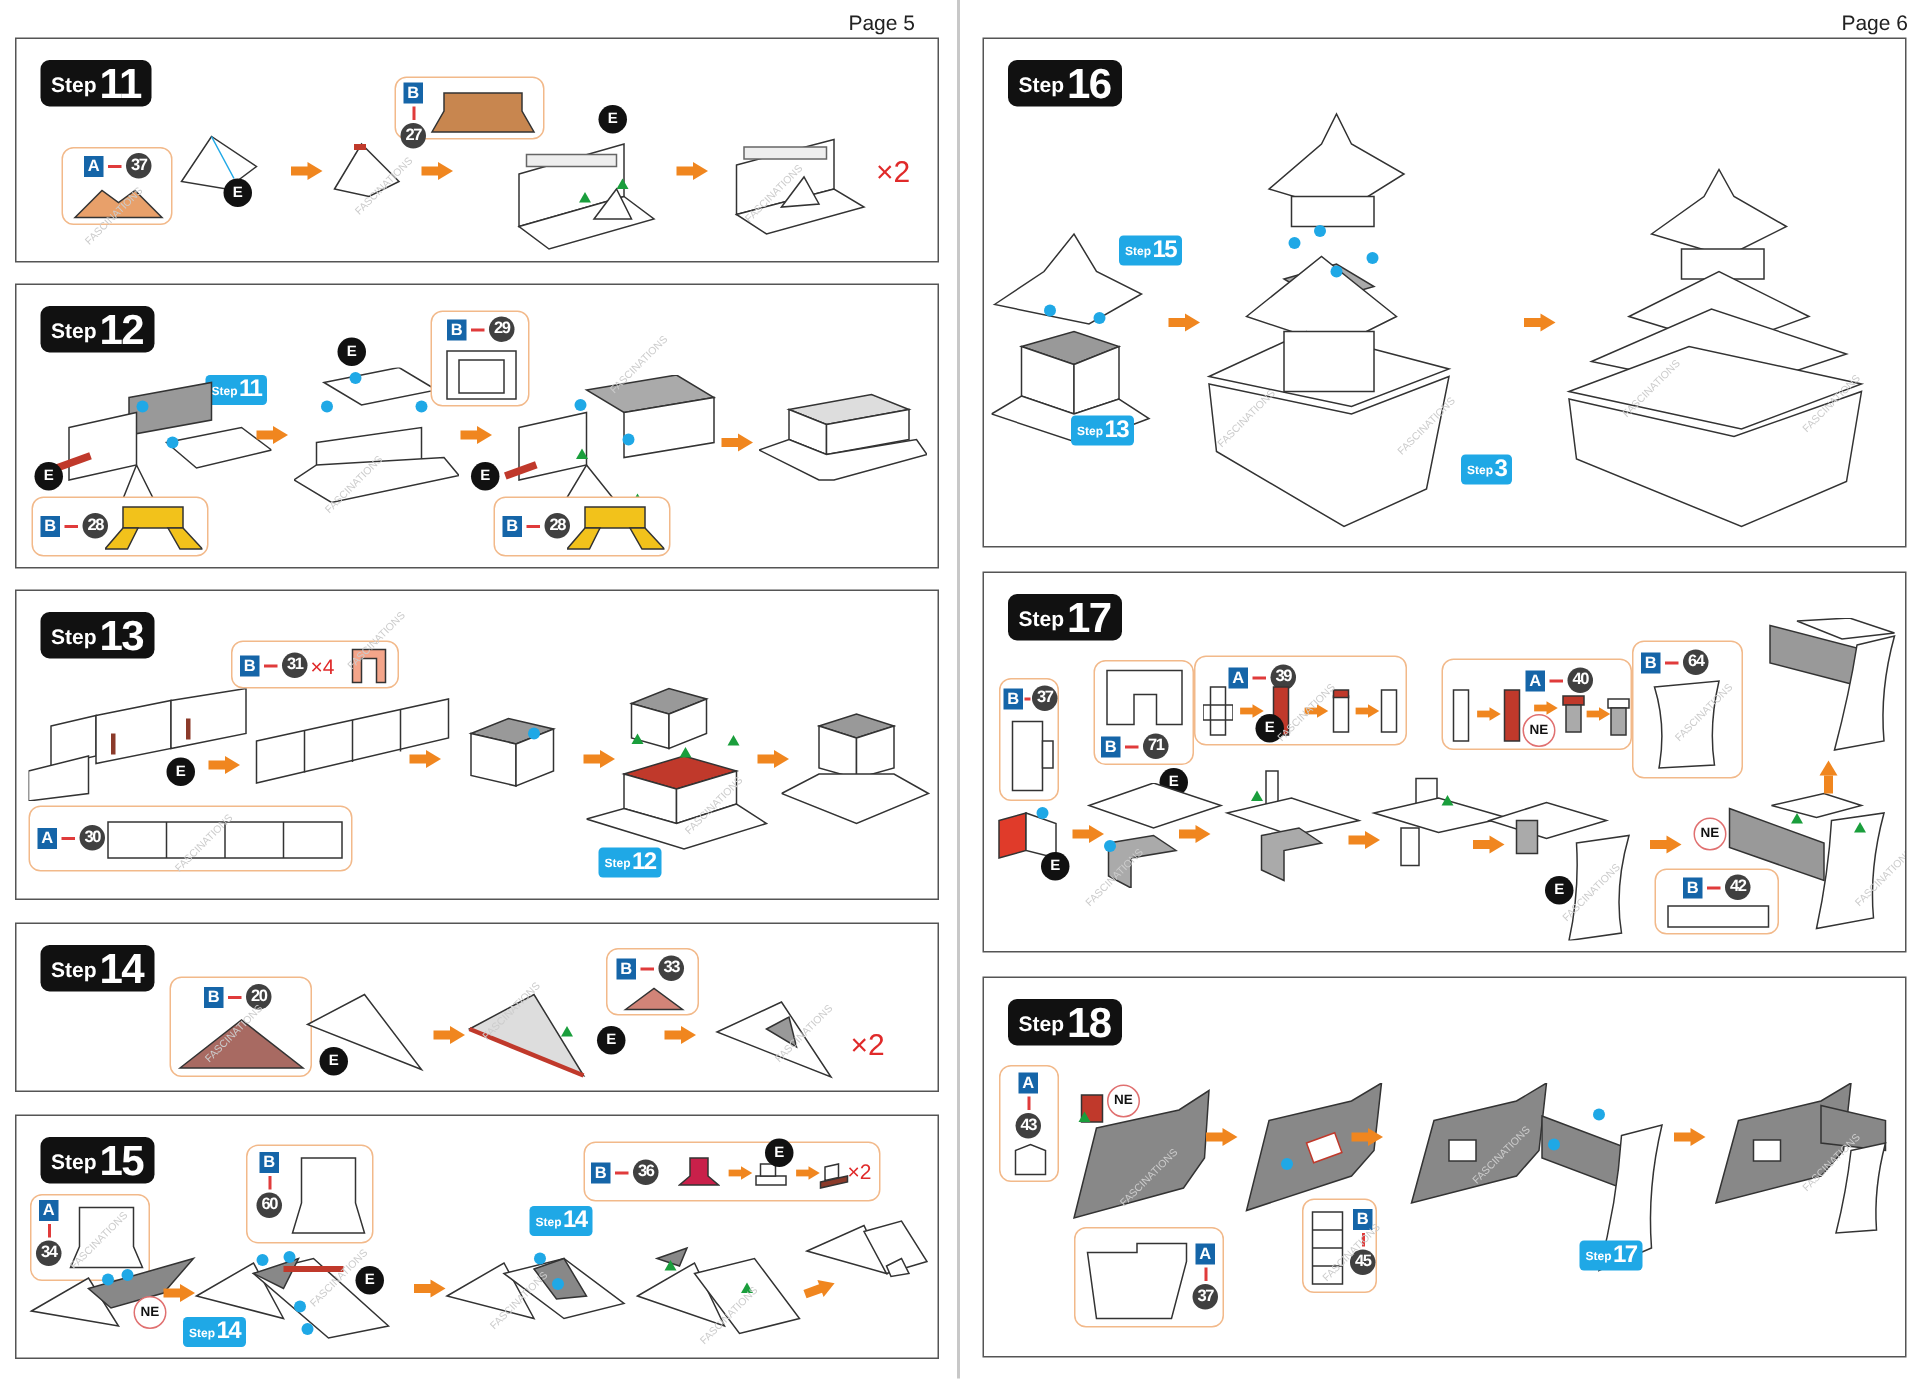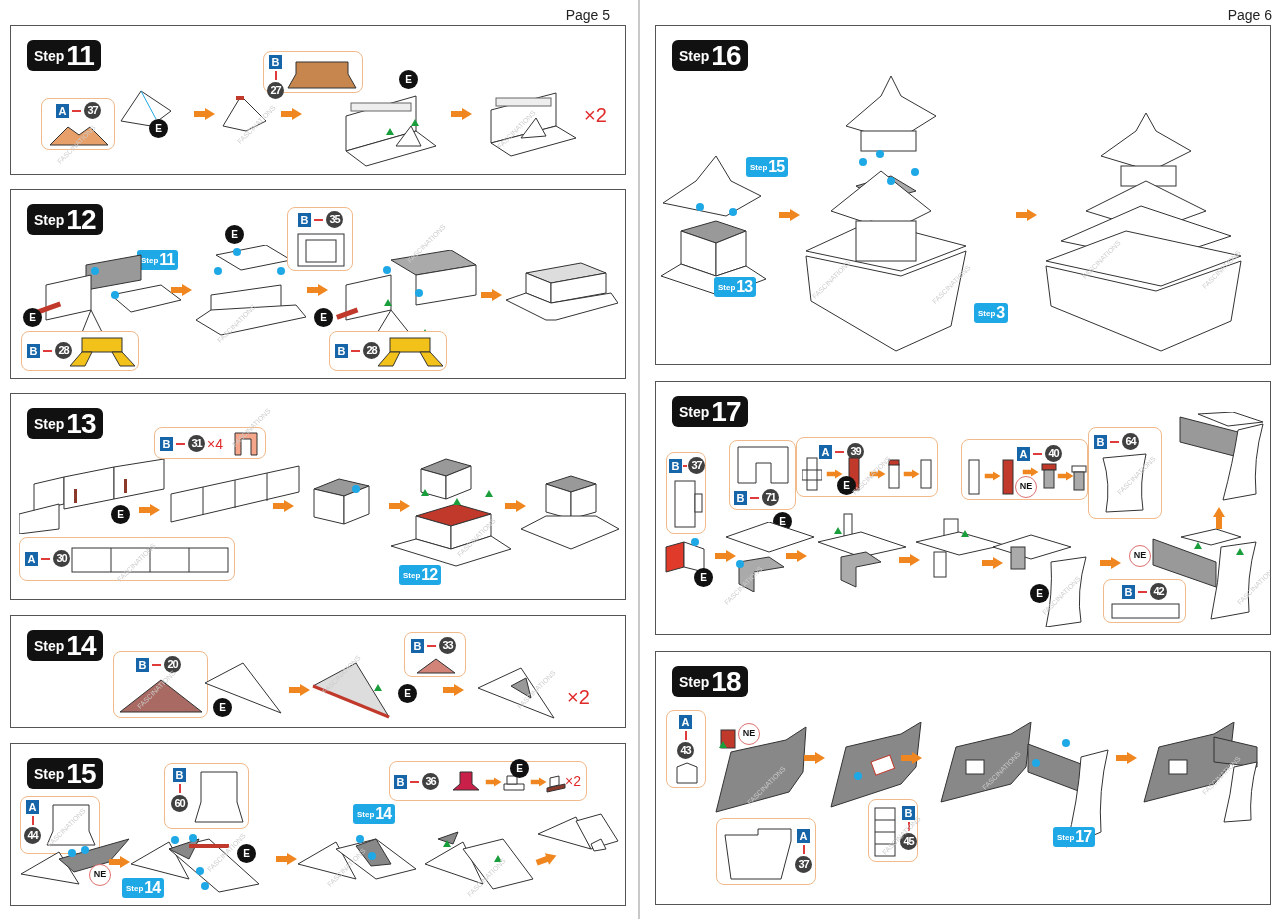--- a/index.html
+++ b/index.html
@@ -163,21 +163,21 @@
           <polygon points="0,75 15,65 100,60 110,72 25,90" fill="#fff" stroke="#333"></polygon>
         </svg>
       </div>
     <div class="dot" style="left:222px;top:58px"></div>
     <div class="dot" style="left:203px;top:77px"></div>
     <div class="dot" style="left:266px;top:77px"></div>
     <div class="callout" style="left:276px;top:17px;width:66px;height:64px">
       <div class="lbl" style="left:10px;top:3px">
           <span class="sheet">B</span>
           <span class="dash"></span>
-          <span class="part">35</span>
+          <span class="part">29</span>
         </div>
       <div class="model" style="left:8px;top:24px;width:50px;height:36px">
           <svg viewBox="0 0 50 36">
             <rect x="2" y="2" width="46" height="32" fill="#fff" stroke="#333"></rect>
             <rect x="10" y="8" width="30" height="22" fill="#fff" stroke="#333"></rect>
           </svg>
         </div>
     </div>
     <div class="arrow" style="left:296px;top:94px"></div>
     <div class="model" style="left:325px;top:60px;width:150px;height:90px">
@@ -375,21 +375,21 @@
 
   <div class="panel" style="left:10px;top:743px;width:616px;height:163px">
     <div class="steptag">
         <span class="w">Step</span>
         <span class="n">15</span>
       </div>
     <div class="callout" style="left:9px;top:52px;width:80px;height:58px">
       <div class="lblv" style="left:3px;top:3px">
           <span class="sheet">A</span>
           <span class="vdash"></span>
-          <span class="part">44</span>
+          <span class="part">34</span>
         </div>
       <div class="model" style="left:24px;top:4px;width:52px;height:48px">
           <svg viewBox="0 0 52 48">
             <polygon points="8,4 44,4 44,30 50,44 2,44 8,30" fill="#fff" stroke="#333"></polygon>
           </svg>
         </div>
     </div>
     <div class="model" style="left:8px;top:90px;width:120px;height:60px">
         <svg viewBox="0 0 120 60">
           <polygon points="2,40 40,18 60,50" fill="#fff" stroke="#333"></polygon>

